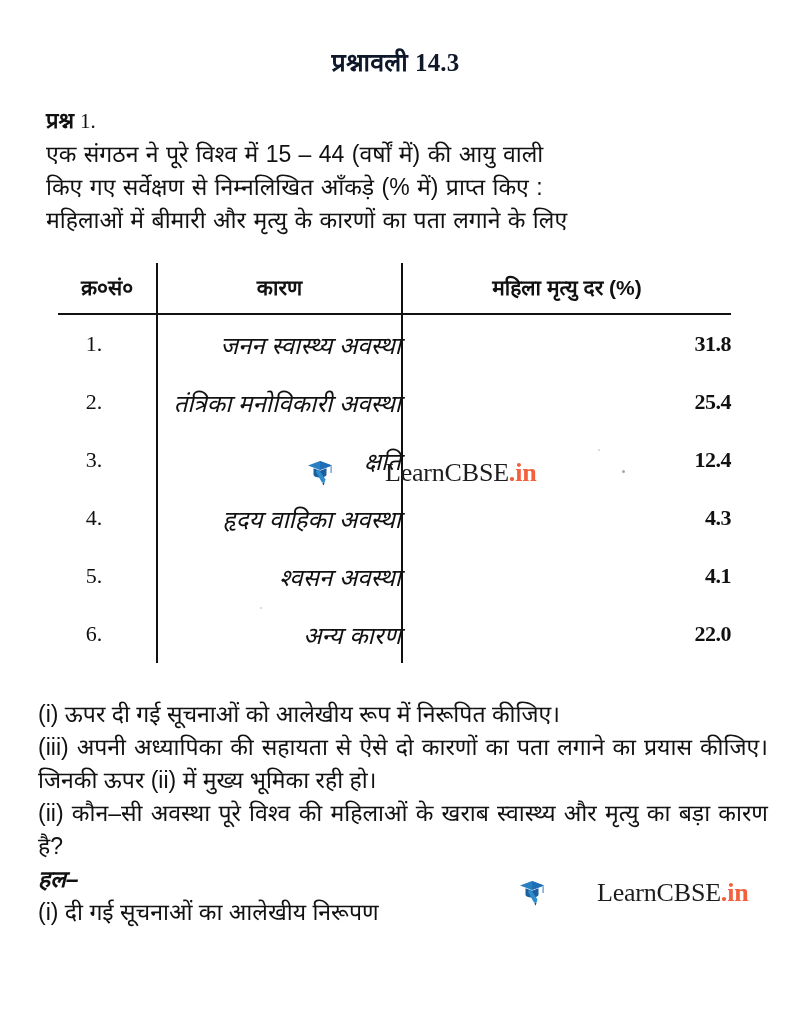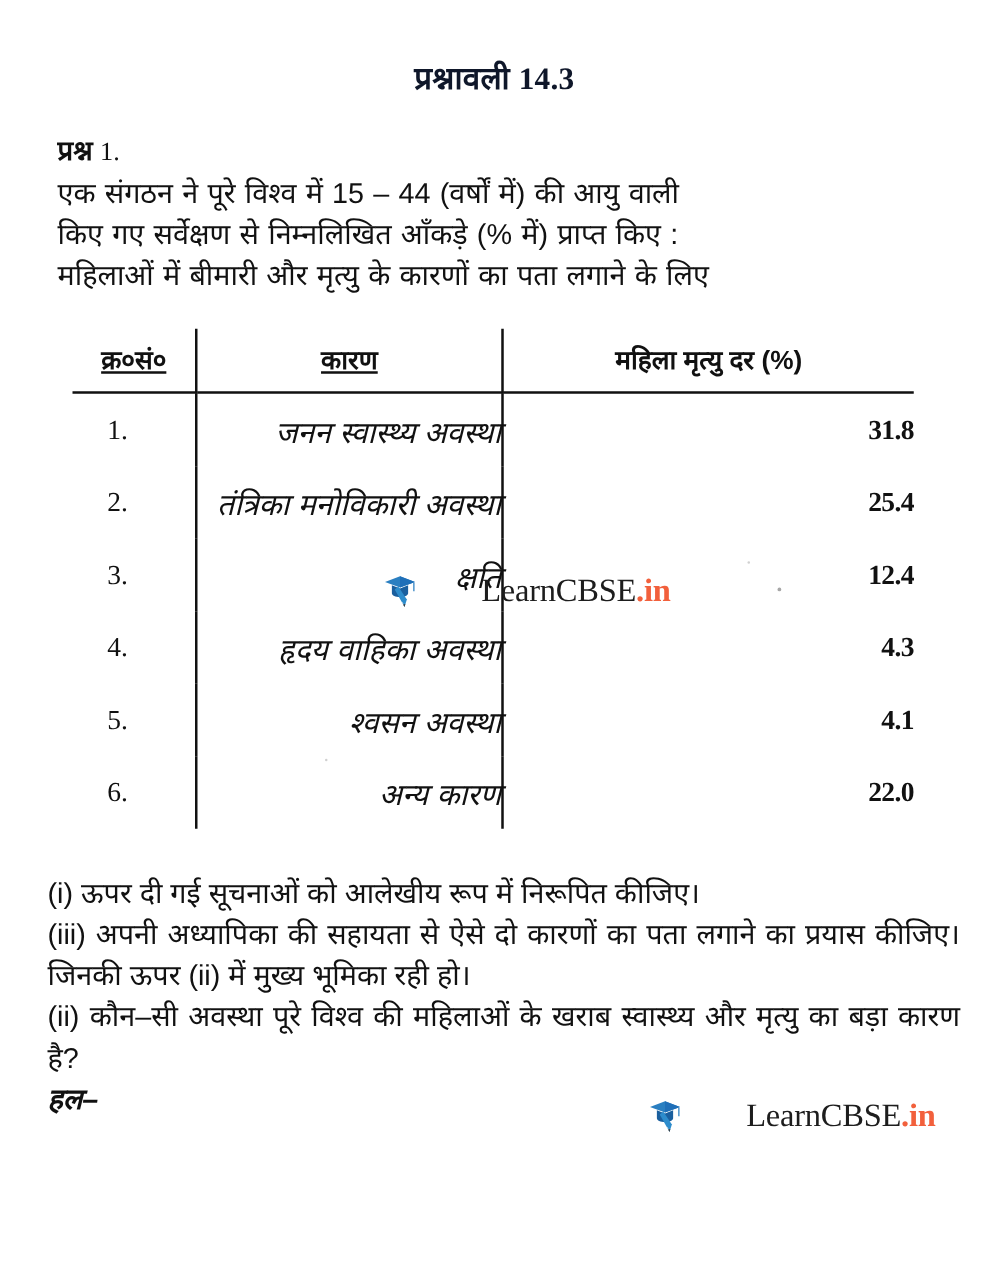--- a/index.html
+++ b/index.html
@@ -102,21 +102,20 @@
     border-bottom: 2.5px solid #111;
     font-weight: bold;
     font-size: 21px;
     padding: 10px 4px 12px;
     text-align: center;
     vertical-align: middle;
   }
   .data-table thead th.col-sn,
   .data-table thead th.col-cause {
     border-right: 2.5px solid #111;
-    text-decoration: underline;
   }
   .data-table tbody td {
     padding: 0;
     height: 58px;
     vertical-align: middle;
     font-size: 20px;
   }
   .data-table tbody td.c-sn {
     border-right: 2.5px solid #111;
     text-align: center;
@@ -264,20 +263,21 @@
         </tr>
       </tbody>
     </table>
   </div>
 
   <div class="tail">
     <p class="short">(i) ऊपर दी गई सूचनाओं को आलेखीय रूप में निरूपित कीजिए।</p>
     <p>(iii) अपनी अध्यापिका की सहायता से ऐसे दो कारणों का पता लगाने का प्रयास कीजिए। जिनकी ऊपर (ii) में मुख्य भूमिका रही हो।</p>
     <p>(ii) कौन–सी अवस्था पूरे विश्व की महिलाओं के खराब स्वास्थ्य और मृत्यु का बड़ा कारण है?</p>
     <p class="sol-label">हल–</p>
+    <p class="short">(i) दी गई सूचनाओं का आलेखीय निरूपण</p>
   </div>
 
   <div class="watermark wm-table">
     <span class="wm-cap">
       <svg viewBox="0 0 28 30" width="28" height="30" aria-hidden="true">
         <path d="M2 7.5 L14 3 L26 7.5 L14 12 Z" fill="#2a7fc1"></path>
         <path d="M14 3 L26 7.5 L14 12 Z" fill="#1f6fb8"></path>
         <path d="M7.5 10.2 L7.5 16.5 C7.5 18.3 10.4 19.6 14 19.6 C17.6 19.6 20.5 18.3 20.5 16.5 L20.5 10.2 L14 12.8 Z" fill="#1a5f9e"></path>
         <path d="M24.6 8.2 L25.6 8.2 L25.6 15 L24.6 15 Z" fill="#2a7fc1"></path>
         <path d="M9.8 13.5 L12.6 11.2 L19.5 21.5 L17.6 27.5 L15.2 23.2 Z" fill="#2d8ccc"></path>

